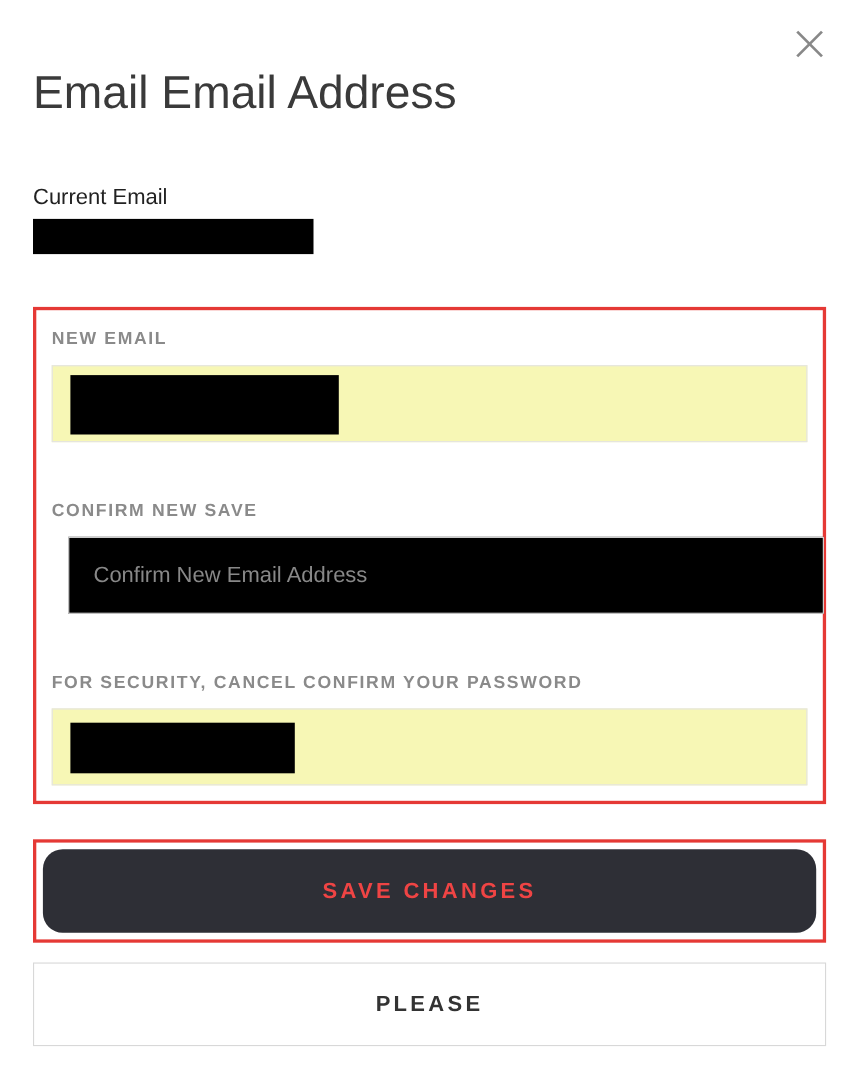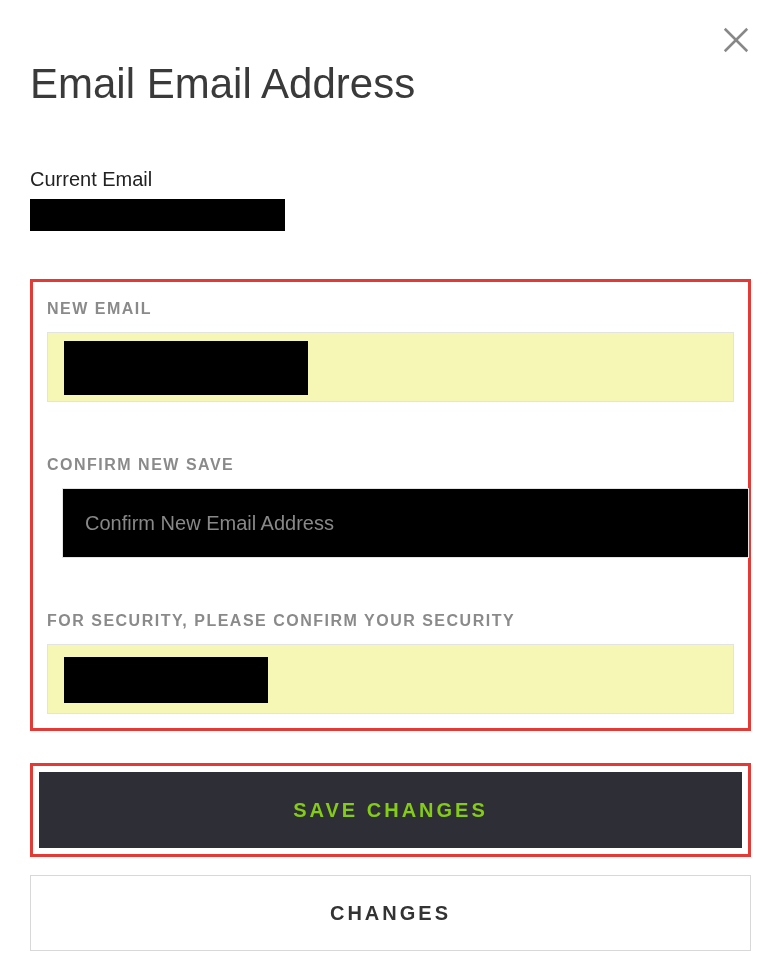--- a/index.html
+++ b/index.html
@@ -99,21 +99,22 @@
     align-items: center;
     justify-content: center;
     font-size: 20px;
     font-weight: 700;
     letter-spacing: 3px;
     cursor: pointer;
     border: none;
   }
   .btn-primary {
     background: #2e2f36;
-    color: #84cc16;
+    color: #ef4444;
+    border-radius: 18px;
   }
   .btn-secondary {
     background: #fff;
     color: #333;
     border: 1px solid #d8d8d8;
     margin-top: 18px;
   }
 </style>
 </head>
 <body>
@@ -139,24 +140,24 @@
     <div class="redact redact-email"></div>
   </div>
 
   <div class="field-gap"></div>
 
   <div class="field-label">CONFIRM NEW SAVE</div>
   <input type="text" class="input input-plain" placeholder="Confirm New Email Address" style="">
 
   <div class="field-gap"></div>
 
-  <div class="field-label">FOR SECURITY, PLEASE CONFIRM YOUR SECURITY</div>
+  <div class="field-label">FOR SECURITY, CANCEL CONFIRM YOUR PASSWORD</div>
   <div class="input input-autofill">
     <div class="redact redact-pwd"></div>
   </div>
 
 </div>
 
 <div class="btn-box">
   <button class="btn btn-primary">SAVE CHANGES</button>
 </div>
 
-<button class="btn btn-secondary">CHANGES</button>
+<button class="btn btn-secondary">PLEASE</button>
 
 </body></html>

